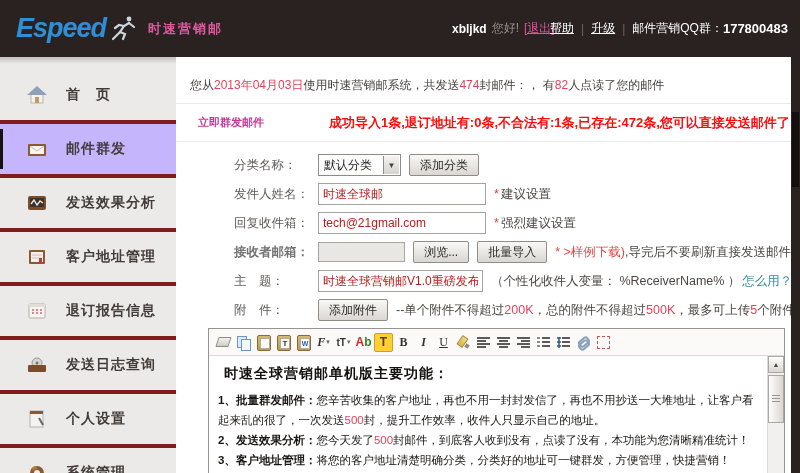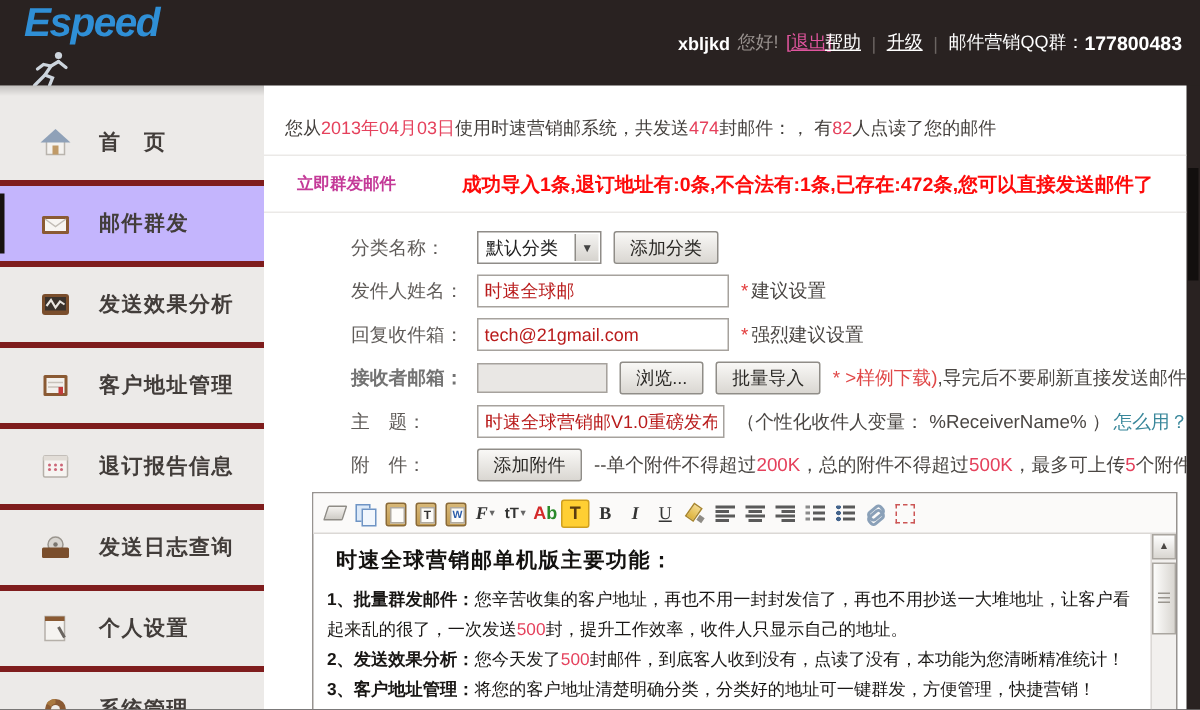--- a/index.html
+++ b/index.html
@@ -1,24 +1,24 @@
 <!DOCTYPE html>
 <html><head>
 <meta charset="utf-8">
 <style>
   html,body{margin:0;padding:0;background:#555;}
   #page{position:relative;width:800px;height:473px;background:#292221;overflow:hidden;
         font-family:"Liberation Sans","DejaVu Sans",sans-serif;}
 
   
   .header{position:absolute;left:0;top:0;width:800px;height:57px;background:#292221;}
-  .logo-wrap{position:absolute;left:16px;top:0;height:57px;display:flex;flex-direction:column;}
+  .logo-wrap{position:absolute;left:16px;top:0;height:57px;display:flex;align-items:center;}
   .logo-en{font-size:27px;font-weight:bold;font-style:italic;color:#2f8fd6;letter-spacing:-1px;}
   .logo-runner{margin-left:2px;margin-top:2px;}
-  .logo-cn{margin-left:10px;font-size:20px;font-weight:normal;color:#e05a9f;letter-spacing:2px;}
+  .logo-cn{margin-left:10px;font-size:13px;font-weight:bold;color:#e05a9f;letter-spacing:2px;}
   .header-user{position:absolute;left:452px;top:0;height:57px;display:flex;align-items:center;
                font-size:12px;white-space:nowrap;}
   .header-user .uname{color:#fff;font-weight:bold;}
   .header-user .greet{color:#98918e;margin-left:5px;}
   .header-user .logout{color:#e0559e;margin-left:5px;text-decoration:underline;cursor:pointer;}
   .header-links{position:absolute;right:12px;top:0;height:57px;display:flex;align-items:center;
                 font-size:12px;color:#fff;white-space:nowrap;}
   .header-links .hlink{color:#fff;text-decoration:underline;cursor:pointer;}
   .header-links .hsep{color:#6b6562;margin:0 7px;}
   .header-links .qqnum{font-weight:bold;margin-left:0;font-size:13px;}
@@ -38,21 +38,21 @@
   .sb-label{font-size:14px;font-weight:bold;color:#423d3a;letter-spacing:1px;}
   .sb-icon{width:26px;height:22px;display:inline-flex;align-items:center;justify-content:center;}
 
   
   .main{position:absolute;left:176px;top:57px;width:615px;height:416px;background:#fff;overflow:hidden;}
   .welcome{padding:20px 10px 9px 14px;border-bottom:1px solid #ebe9e7;font-size:12px;color:#433f3c;}
   .seg-r{color:#e5415c;}
   .seg-b{font-weight:bold;}
   .action{height:37px;display:flex;align-items:center;border-bottom:1px solid #ebe9e7;white-space:nowrap;}
   .send-now{margin-left:22px;color:#c43a98;font-size:11px;font-weight:bold;cursor:pointer;}
-  .import-msg{margin-left:44px;color:#fe0b0b;font-weight:bold;font-size:13px;}
+  .import-msg{margin-left:65px;color:#fe0b0b;font-weight:bold;font-size:13px;}
 
   
   .form{padding:12px 0 0 18px;font-size:12.5px;color:#5c5855;}
   .frow{display:flex;align-items:center;margin-bottom:7px;height:22px;white-space:nowrap;margin-left:40px;}
   .flabel{width:84px;flex:none;color:#5f5b58;}
   .flabel.teal{color:#737373;font-weight:bold;}
   .txt{width:158px;height:20px;border:1px solid #a6a29d;font-size:12px;padding:0 4px;color:#b91c1c;
        font-family:Liberation Sans, sans-serif;}
   .txt-wide{width:198px;}
   .file-box{width:100px;height:18px;background:#e9e7e4;border:1px solid #a6a29d;}

